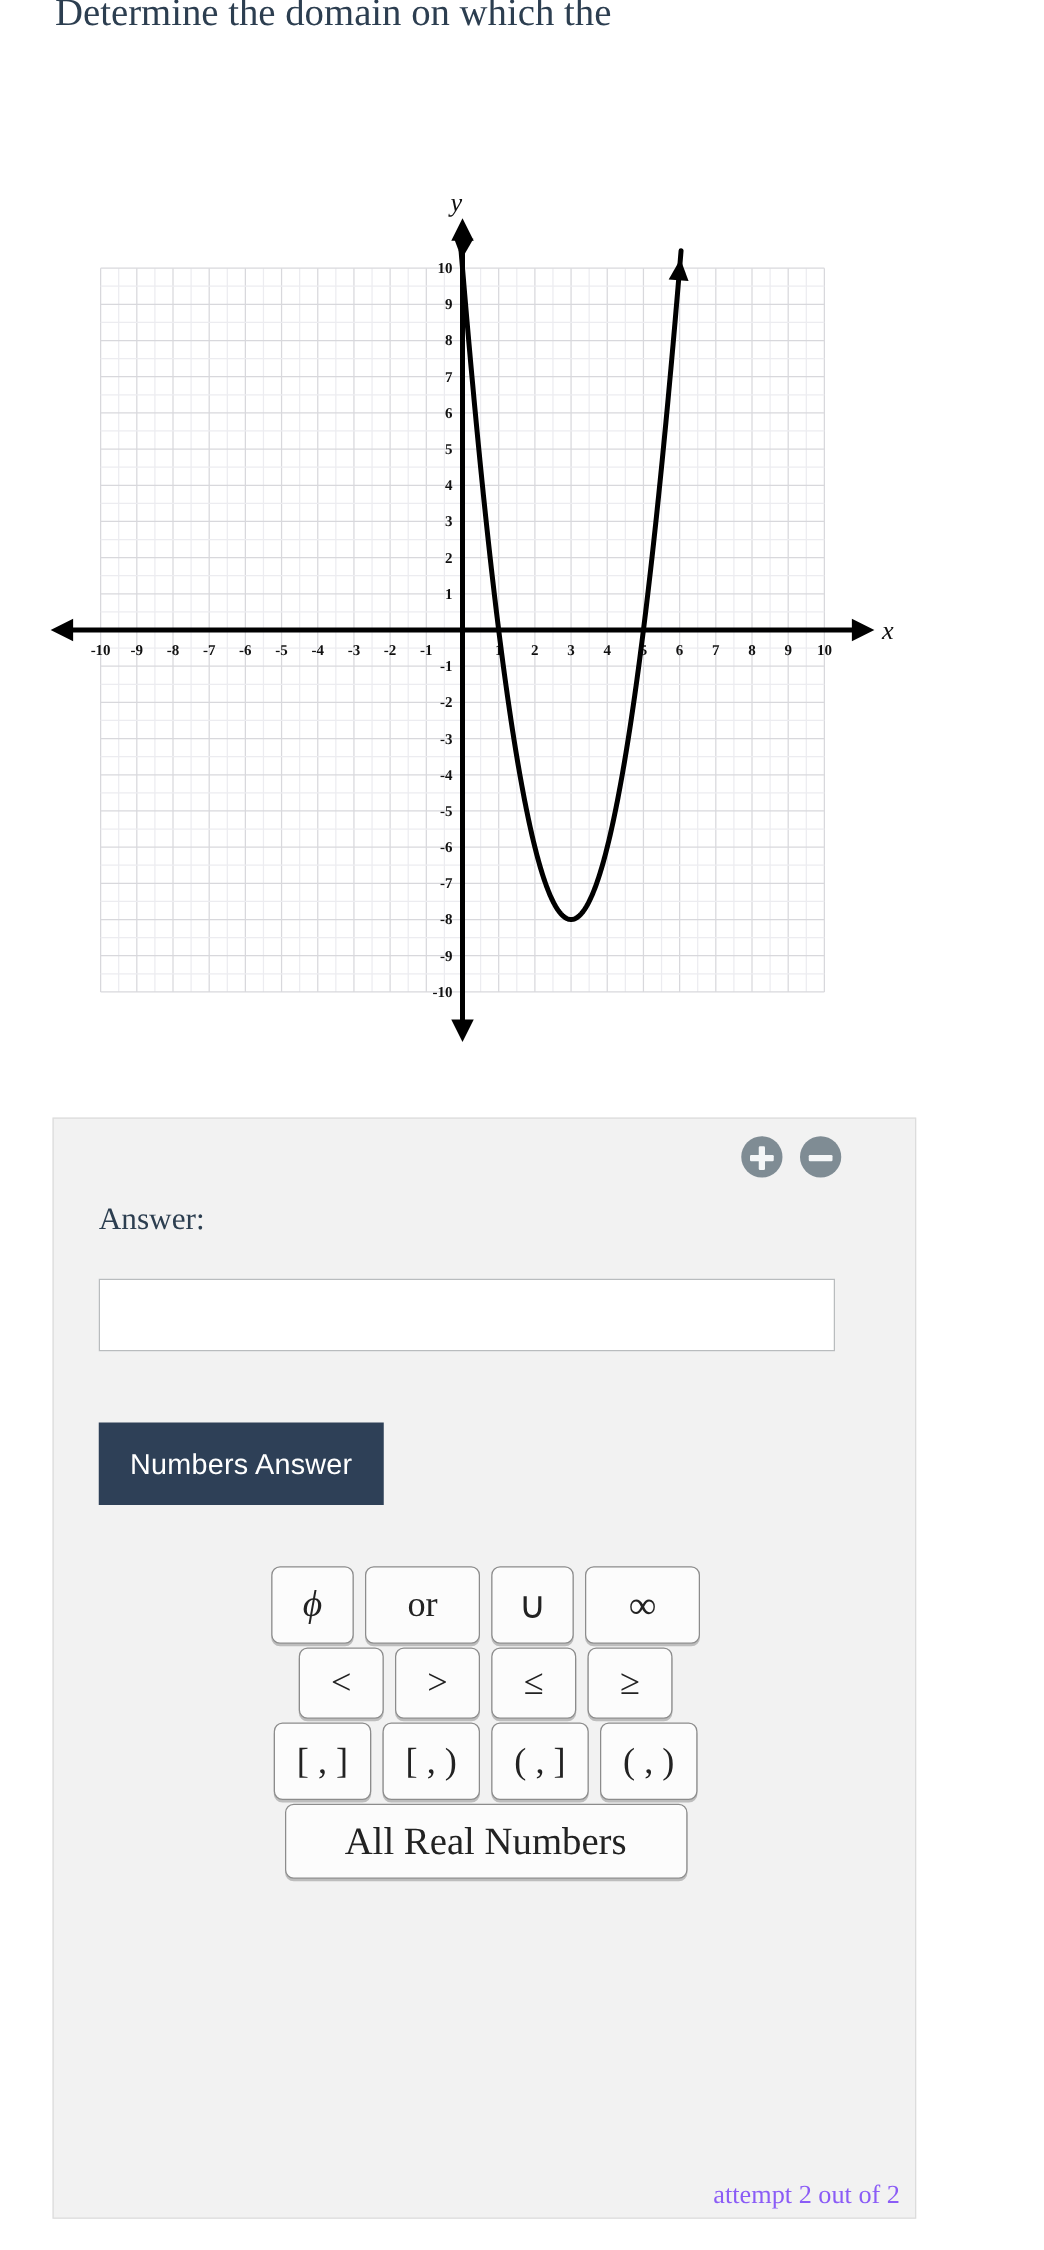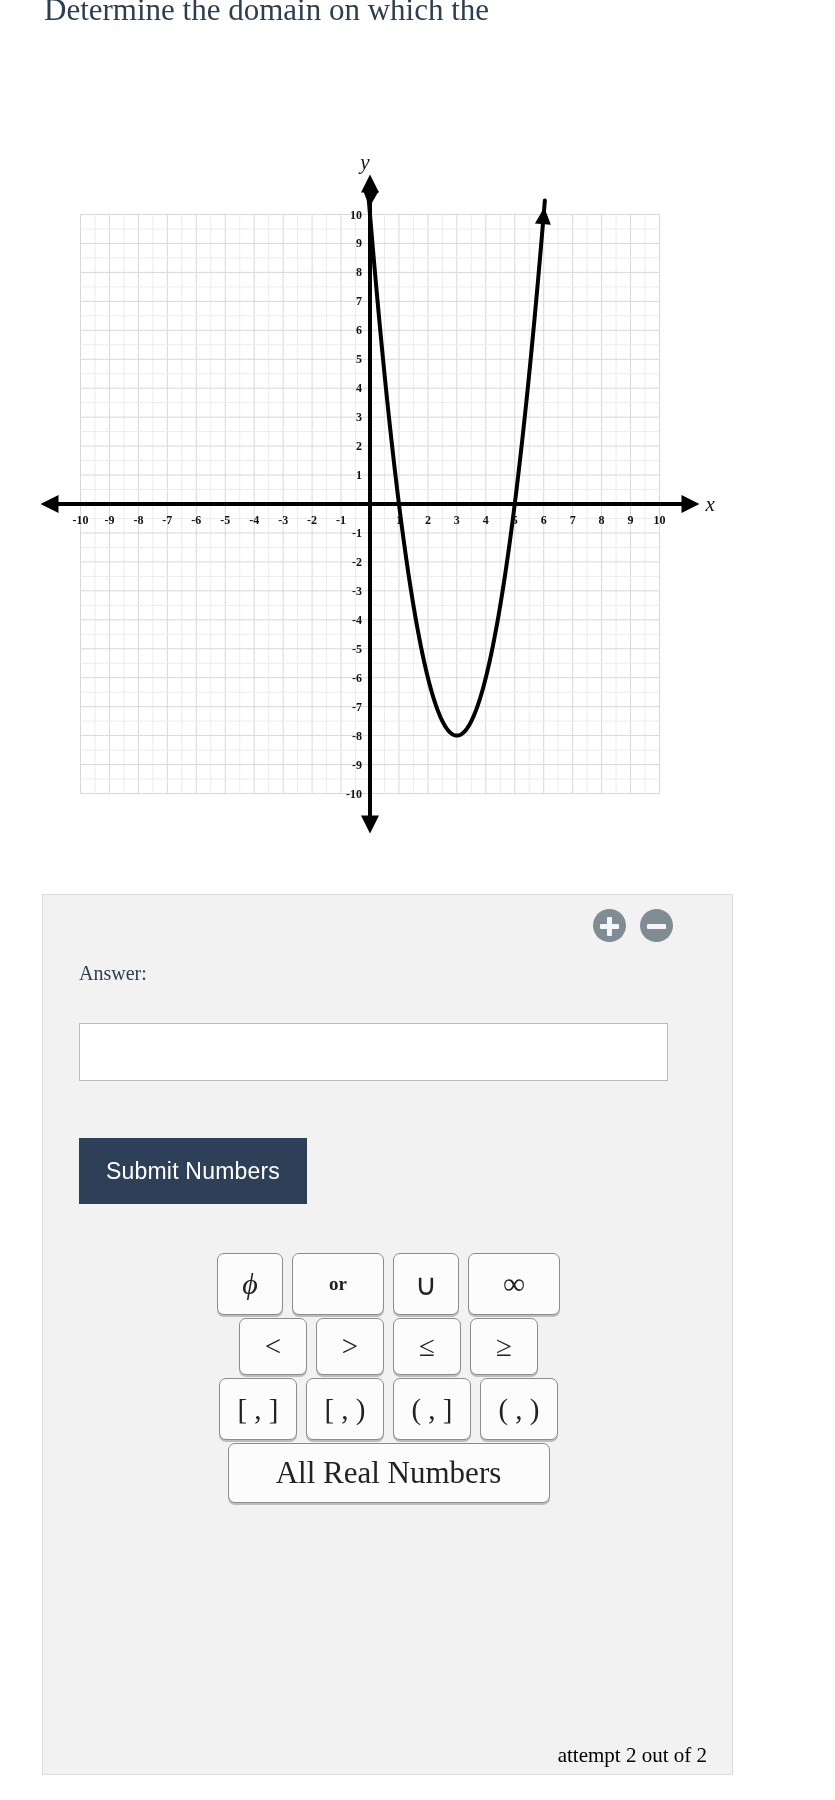--- a/index.html
+++ b/index.html
@@ -48,21 +48,21 @@
   #btn-plus{left:550px;top:14px;}
   #btn-minus{left:597px;top:14px;}
   .circ-btn .bar{
     position:absolute;background:#f4f6f7;border-radius:1px;
   }
   .circ-btn .h{left:7px;top:14.5px;width:19px;height:5px;}
   .circ-btn .v{left:14px;top:7.5px;width:5px;height:19px;}
 
   #answer-label{
     position:absolute;left:36px;top:67px;
-    font-size:20px;color:#2c3e50;
+    font-size:25px;color:#2c3e50;
     font-family:"Liberation Serif", serif;
   }
   #answer-input{
     position:absolute;left:36px;top:128px;
     width:589px;height:58px;
     background:#ffffff;
     border:1px solid #b9bcbe;
     box-sizing:border-box;
     font-size:20px;
     padding:0 10px;
@@ -100,32 +100,32 @@
     border:1px solid #8c8c8c;
     border-radius:7px;
     box-shadow:0 2px 0 rgba(0,0,0,.22);
     display:flex;align-items:center;justify-content:center;
     font-family:"Liberation Serif", serif;
     color:#222;
     cursor:pointer;
     box-sizing:border-box;
   }
   .k-sym{width:66px;height:62px;font-size:30px;}
-  .k-or {width:92px;height:62px;font-size:19px;font-weight:bold;}
+  .k-or {width:92px;height:62px;font-size:29px;}
   .k-inf{width:92px;height:62px;font-size:31px;}
   .k-cmp{width:68px;height:57px;font-size:29px;}
   .k-int{width:78px;height:62px;font-size:29px;}
   .k-wide{width:322px;height:60px;font-size:31px;text-align:center;}
   .k-phi{font-style:italic;}
 
   #attempt{
     position:absolute;
-    right:25px; bottom:6px;
+    right:12px; bottom:6px;
     font-size:21px;
-    color:#000000;
+    color:#8b5cf6;
     font-family:"Liberation Serif", serif;
   }
 
   
   .tick{font-family:"Liberation Serif", serif;font-size:12px;font-weight:bold;fill:#111;}
   .axname{font-family:"Liberation Serif", serif;font-size:21px;font-style:italic;fill:#111;}
 </style>
 </head>
 <body>
 
@@ -289,21 +289,21 @@
     <span class="bar v"></span>
   </div>
   <div class="circ-btn" id="btn-minus">
     <span class="bar h"></span>
   </div>
 
   <div id="answer-label">Answer:</div>
 
   <input id="answer-input" type="text" placeholder="" style="">
 
-  <button id="submit-btn">Submit Numbers</button>
+  <button id="submit-btn">Numbers Answer</button>
 
   <div id="keypad">
     <div class="krow">
       <div class="key k-sym k-phi">ϕ</div>
       <div class="key k-or">or</div>
       <div class="key k-sym">∪</div>
       <div class="key k-inf">∞</div>
     </div>
     <div class="krow">
       <div class="key k-cmp">&lt;</div>

